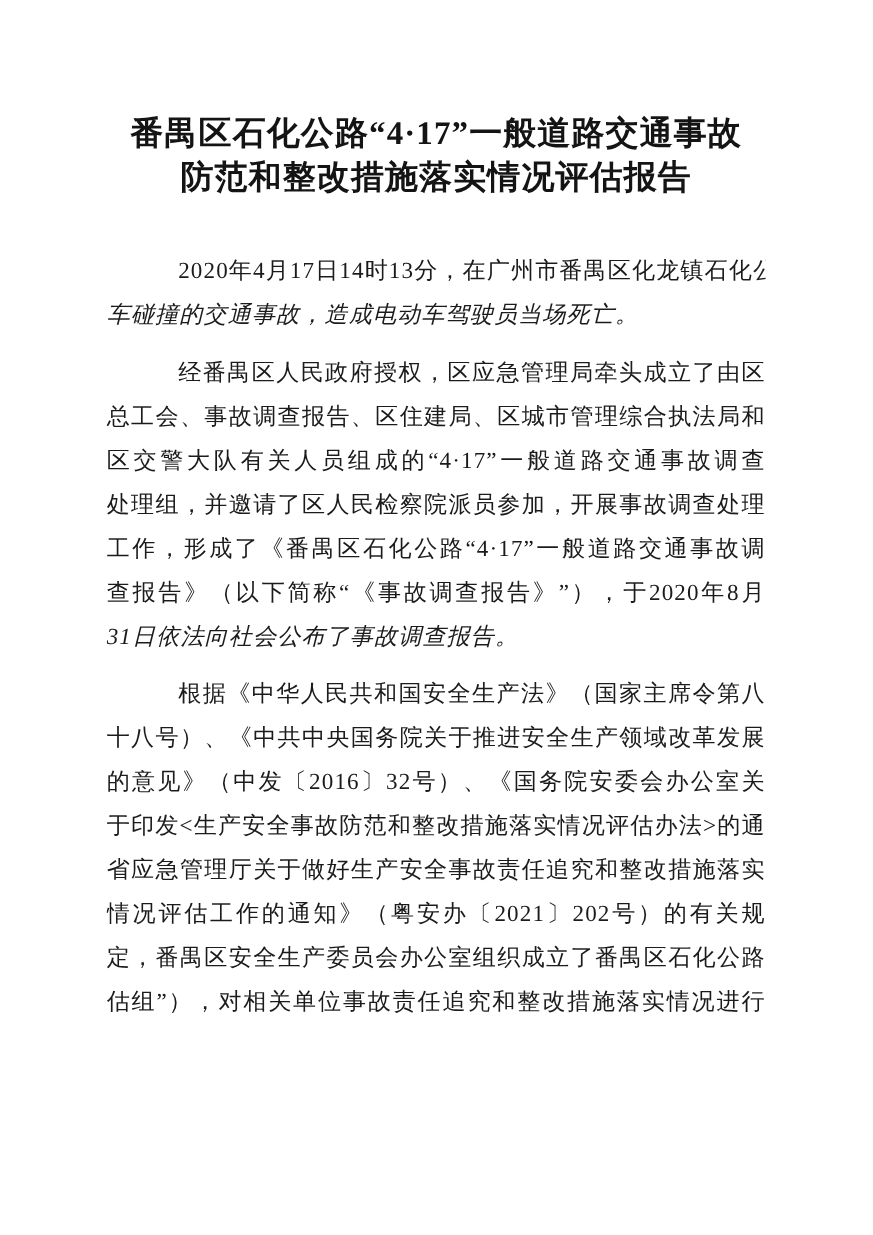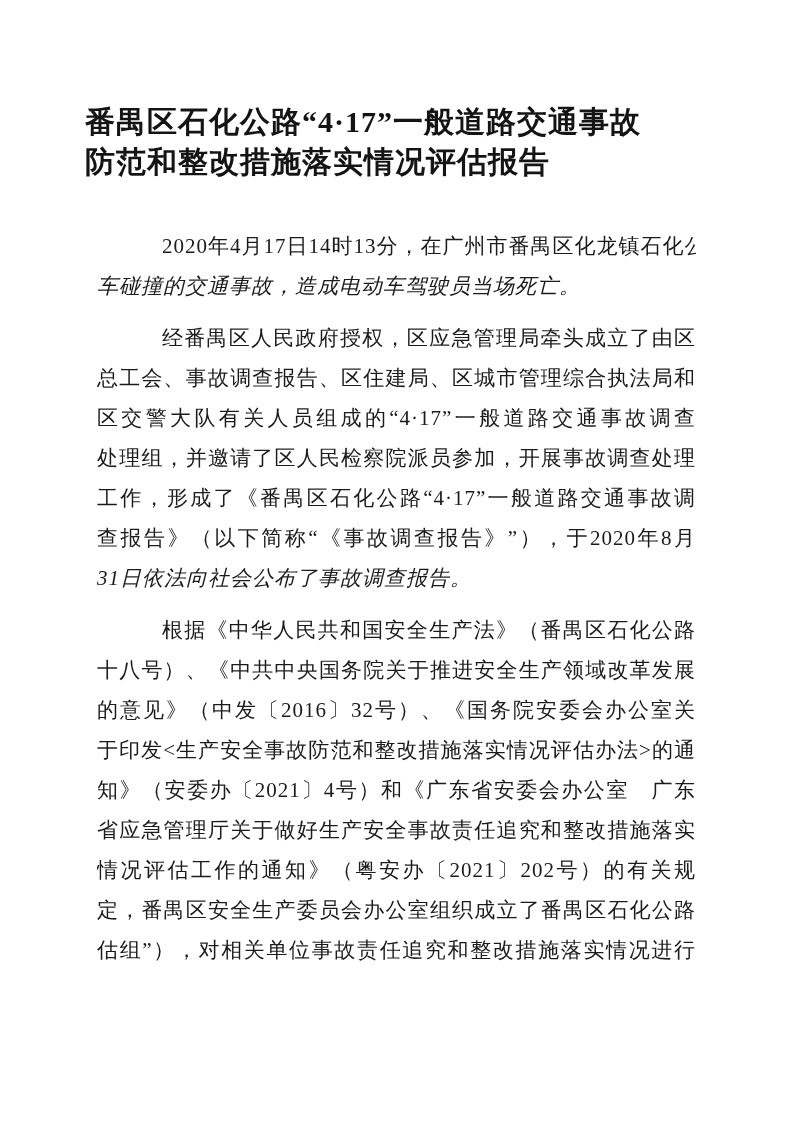--- a/index.html
+++ b/index.html
@@ -12,21 +12,21 @@
     overflow: hidden;
   }
   .page {
     position: relative;
     width: 794px;
     height: 1123px;
     background: #ffffff;
   }
   .doc-title {
     margin: 102px 86px 0 85px;
-    text-align: left;
+    text-align: center;
     font-weight: 700;
     font-size: 30px;
     line-height: 40px;
     color: #141414;
     letter-spacing: 1px;
   }
   .title-line { display: block; }
   .doc-body {
     margin: 44px 86px 0 85px; 
     font-size: 21px;
@@ -63,25 +63,24 @@
       <div class="para ends">
         <div class="line first">经番禺区人民政府授权，区应急管理局牵头成立了由区</div>
         <div class="line">总工会、事故调查报告、区住建局、区城市管理综合执法局和</div>
         <div class="line">区交警大队有关人员组成的“4·17”一般道路交通事故调查</div>
         <div class="line">处理组，并邀请了区人民检察院派员参加，开展事故调查处理</div>
         <div class="line">工作，形成了《番禺区石化公路“4·17”一般道路交通事故调</div>
         <div class="line">查报告》（以下简称“《事故调查报告》”），于2020年8月</div>
         <div class="line">31日依法向社会公布了事故调查报告。</div>
       </div>
       <div class="para">
-        <div class="line first">根据《中华人民共和国安全生产法》（番禺区石化公路</div>
+        <div class="line first">根据《中华人民共和国安全生产法》（国家主席令第八</div>
         <div class="line">十八号）、《中共中央国务院关于推进安全生产领域改革发展</div>
         <div class="line">的意见》（中发〔2016〕32号）、《国务院安委会办公室关</div>
         <div class="line">于印发&lt;生产安全事故防范和整改措施落实情况评估办法&gt;的通</div>
-        <div class="line">知》（安委办〔2021〕4号）和《广东省安委会办公室　广东</div>
         <div class="line">省应急管理厅关于做好生产安全事故责任追究和整改措施落实</div>
         <div class="line">情况评估工作的通知》（粤安办〔2021〕202号）的有关规</div>
         <div class="line">定，番禺区安全生产委员会办公室组织成立了番禺区石化公路</div>
         <div class="line">估组”），对相关单位事故责任追究和整改措施落实情况进行</div>
       </div>
     </div>
 
 </div>
 
 </body></html>

